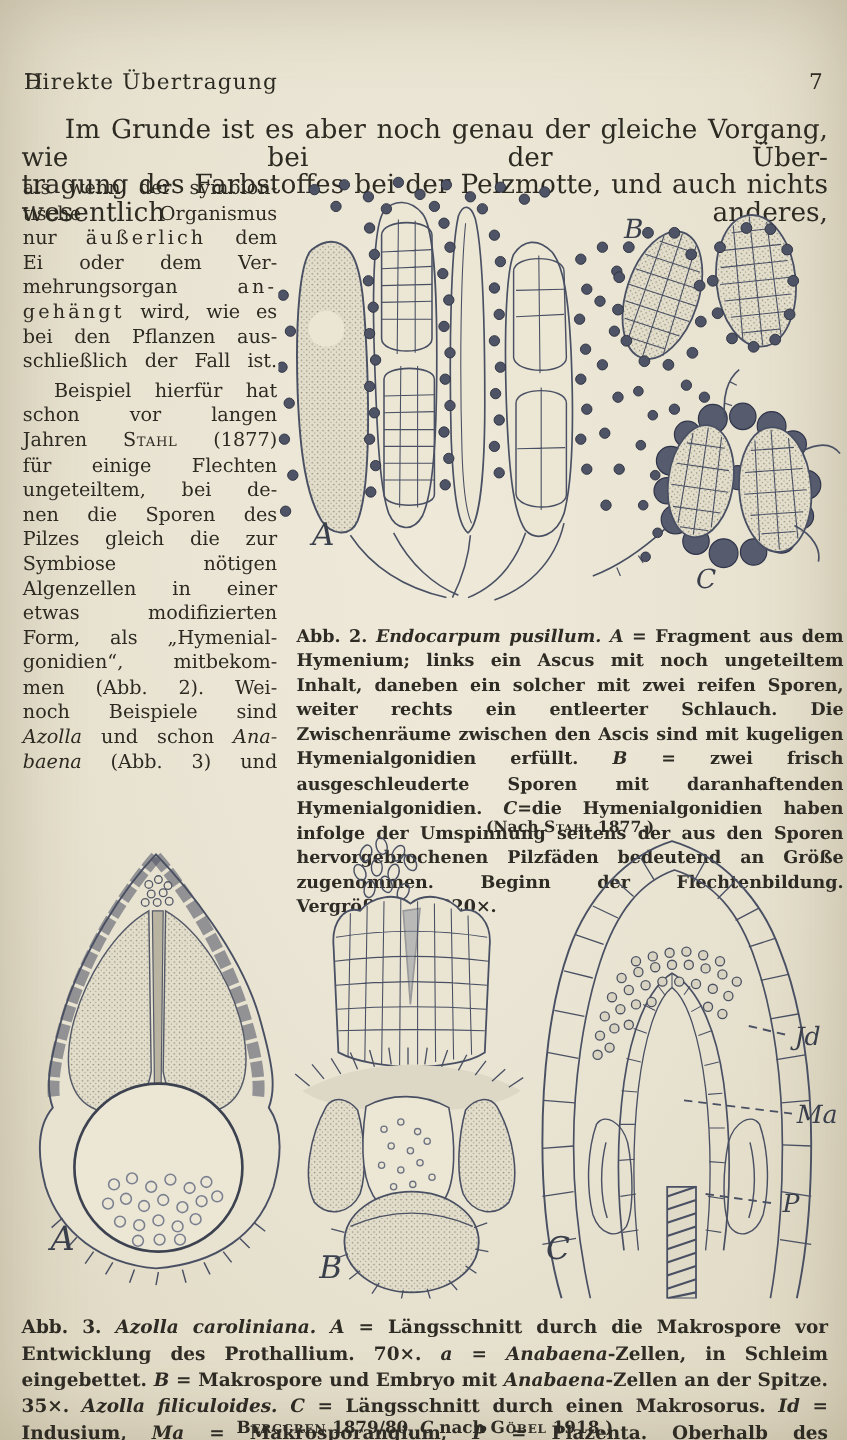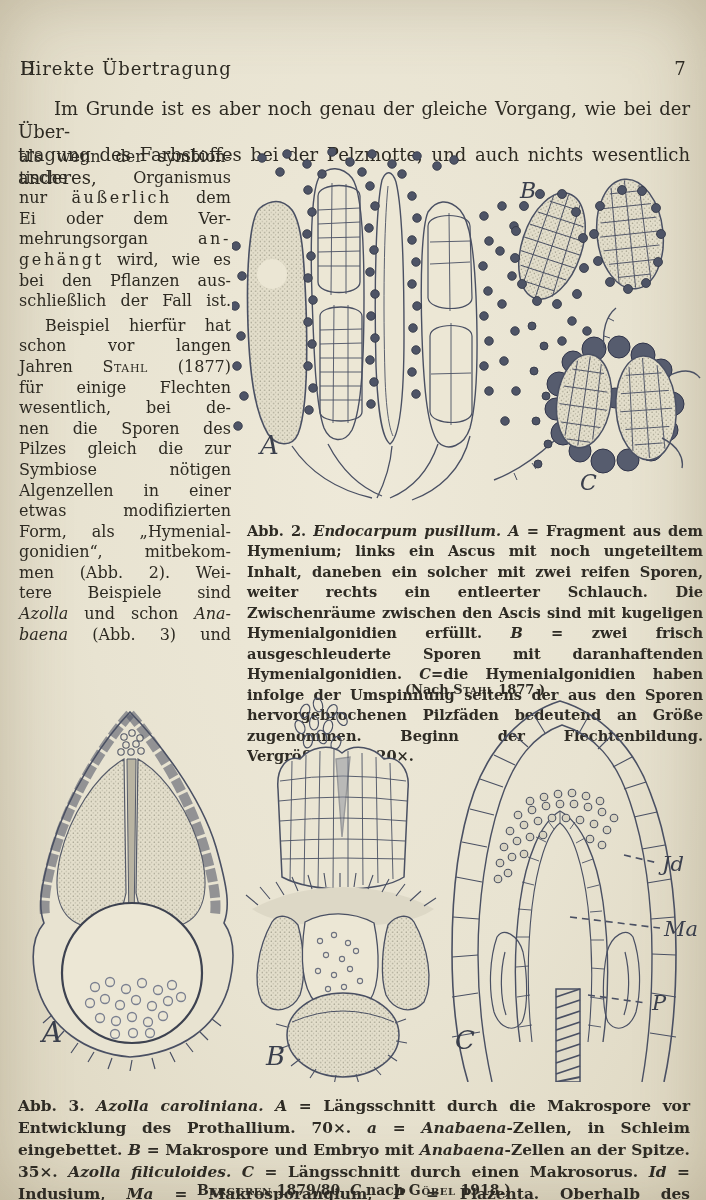--- a/index.html
+++ b/index.html
@@ -13,21 +13,21 @@
   }
   .it{font-style:italic;}
   .sc{font-variant:small-caps;letter-spacing:.6px;}
   .spc{letter-spacing:2.6px;}
   .hdr{
     position:absolute;top:58px;left:20px;width:666px;height:26px;
     display:flex;align-items:baseline;justify-content:space-between;
     font-size:18px;letter-spacing:.4px;
   }
   .hdr .c{position:absolute;left:0;right:0;letter-spacing:1px;}
-  .intro{position:absolute;top:97px;left:18px;width:672px;font-size:18px;line-height:23px;}
+  .intro{position:absolute;top:97px;left:18px;width:672px;font-size:22px;line-height:23px;}
   .intro .tline:first-child{text-indent:36px;}
   .tline{text-align:justify;text-align-last:justify;-moz-text-align-last:justify;white-space:normal;}
   .leftcol{position:absolute;left:19px;top:147px;width:212px;font-size:16px;line-height:20.6px;}
   .leftcol .para2{margin-top:4px;}
   .leftcol .para2 .tline:first-child{text-indent:26px;}
   .cap{font-weight:bold;color:#2e2b24;}
   .cap2{position:absolute;left:247px;top:506px;width:456px;font-size:14.6px;line-height:20.5px;text-align:justify;}
   .cap2last{position:absolute;left:247px;top:669px;width:456px;font-size:13px;text-align:center;font-weight:bold;}
   .cap3{position:absolute;left:18px;top:1081px;width:672px;font-size:15.4px;line-height:21.8px;text-align:justify;}
   .cap3last{position:absolute;left:18px;top:1168px;width:672px;font-size:14px;text-align:center;font-weight:bold;}
@@ -62,30 +62,30 @@
         <div class="tline"><span>mehrungsorgan </span><span class="spc">an-</span></div>
         <div class="tline"><span class="spc">gehängt</span><span> wird, wie es</span></div>
         <div class="tline"><span>bei den Pflanzen aus-</span></div>
         <div class="tline"><span>schließlich der Fall ist.</span></div>
       </div>
     <div class="para2">
         <div class="tline"><span>Beispiel hierfür hat</span></div>
         <div class="tline"><span>schon vor langen</span></div>
         <div class="tline"><span>Jahren </span><span class="sc">Stahl</span><span> (1877)</span></div>
         <div class="tline"><span>für einige Flechten</span></div>
-        <div class="tline"><span>wesentlich, bei de-</span></div>
+        <div class="tline"><span>ungeteiltem, bei de-</span></div>
         <div class="tline"><span>nen die Sporen des</span></div>
         <div class="tline"><span>Pilzes gleich die zur</span></div>
         <div class="tline"><span>Symbiose nötigen</span></div>
         <div class="tline"><span>Algenzellen in einer</span></div>
         <div class="tline"><span>etwas modifizierten</span></div>
         <div class="tline"><span>Form, als „Hymenial-</span></div>
         <div class="tline"><span>gonidien“, mitbekom-</span></div>
         <div class="tline"><span>men (Abb. 2). Wei-</span></div>
-        <div class="tline"><span>tere Beispiele sind</span></div>
+        <div class="tline"><span>noch Beispiele sind</span></div>
         <div class="tline"><span class="it">Azolla</span><span> und schon </span><span class="it">Ana-</span></div>
         <div class="tline"><span class="it">baena</span><span> (Abb. 3) und</span></div>
       </div>
   </div>
 
   <svg id="fig2" width="470" height="360" viewBox="0 0 470 360">
     <defs>
       <pattern id="st2" width="4.5" height="4.5" patternUnits="userSpaceOnUse">
         <rect width="4.5" height="4.5" fill="#e3decb"></rect>
         <circle cx="1.2" cy="1.2" r="0.65" fill="#8d8a78"></circle>

